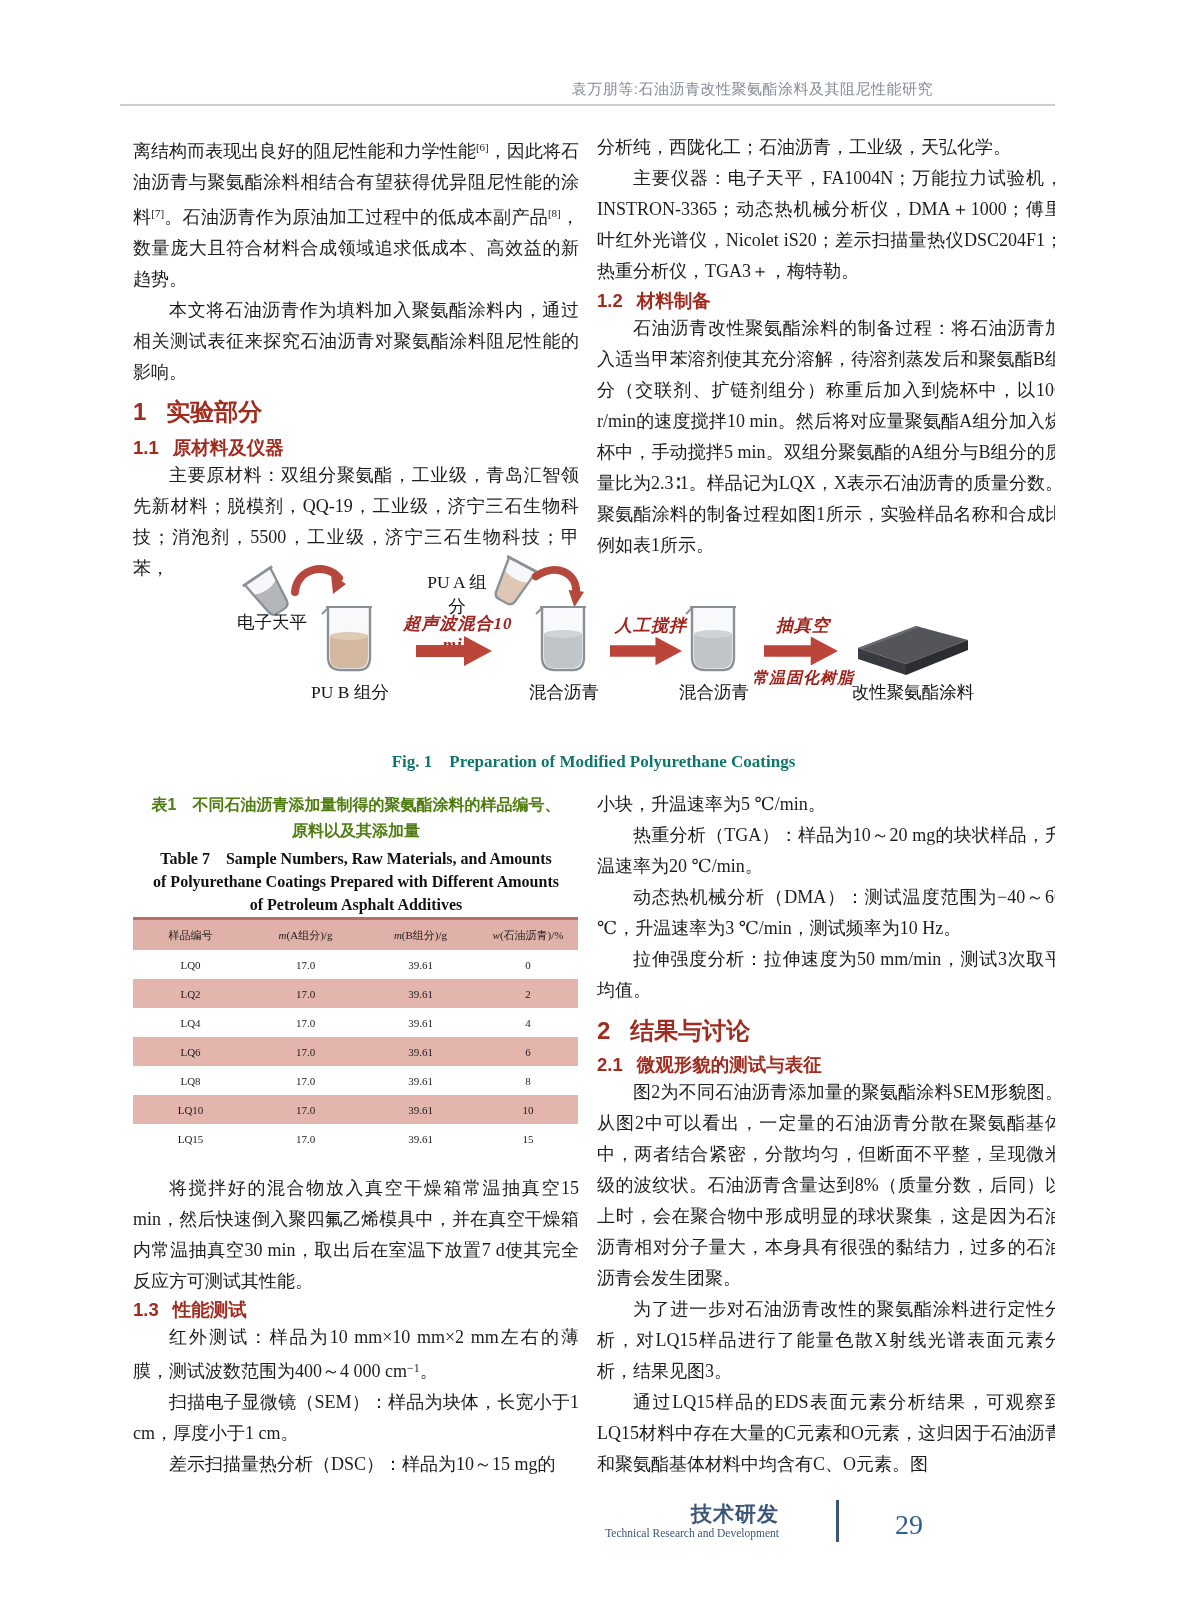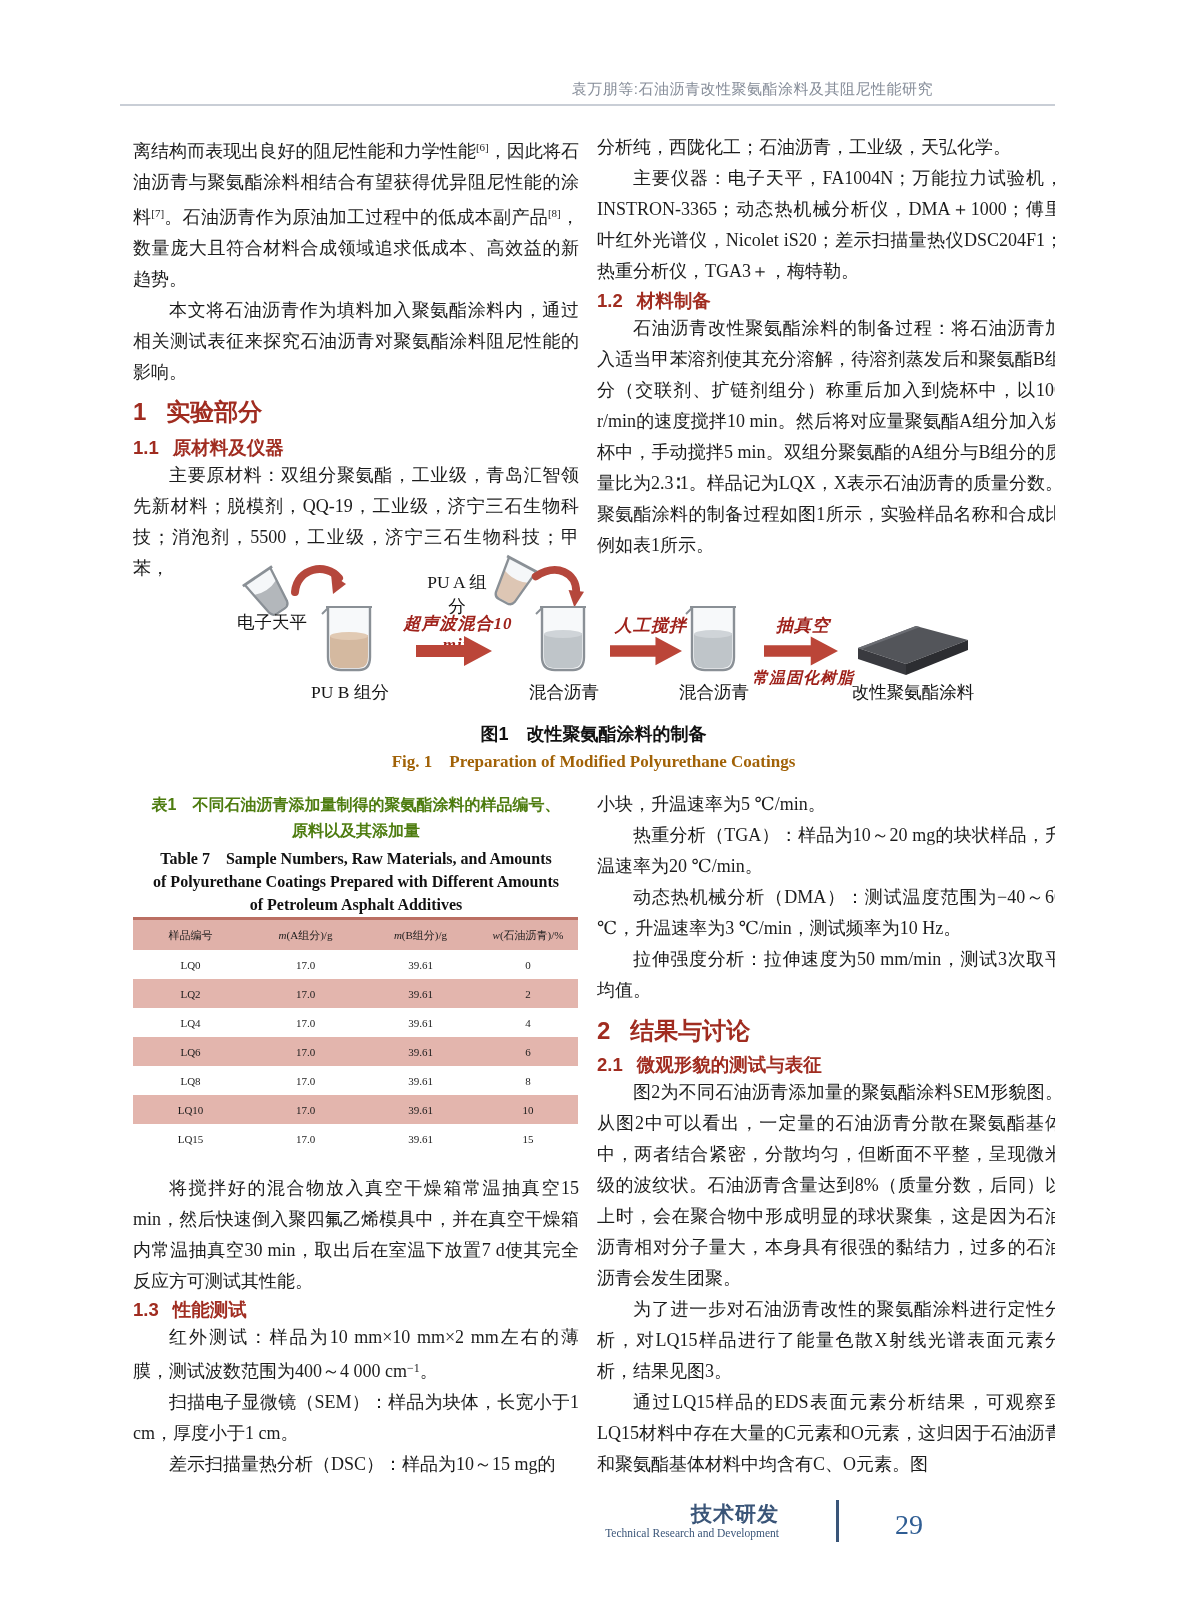--- a/index.html
+++ b/index.html
@@ -24,21 +24,21 @@
   .h-sub .no{margin-right:14px;}
   
   .figure{position:absolute;left:120px;top:552px;width:948px;height:170px;}
   .fig-label{position:absolute;font-size:17.5px;color:#141414;text-align:center;}
   .fig-script{position:absolute;font-style:italic;font-weight:bold;font-size:17px;color:#9f221b;
               text-align:center;letter-spacing:1px;font-family:"Liberation Serif","DejaVu Serif",serif;}
   .fig-abs{position:absolute;}
   .cap-cn{position:absolute;top:722px;left:0;width:1187px;text-align:center;
           font-family:"Liberation Sans","DejaVu Sans",sans-serif;font-weight:bold;font-size:18px;color:#111;}
   .cap-en{position:absolute;top:750px;left:0;width:1187px;text-align:center;
-          font-weight:bold;font-size:17px;color:#a16207;}
+          font-weight:bold;font-size:17px;color:#0f766e;}
   
   .tbl-title-cn{font-family:"Liberation Sans","DejaVu Sans",sans-serif;font-weight:bold;font-size:16px;
           line-height:26px;text-align:center;color:#4d7c0f;white-space:nowrap;}
   .tbl-title-cn.l2{white-space:normal;}
   .tbl-title-en{font-weight:bold;font-size:16px;line-height:23px;text-align:center;color:#111;}
   table.smp{border-collapse:collapse;width:445px;margin-top:1px;font-size:11px;}
   table.smp thead tr{background:#e0b1a9;border-top:3px solid #bb6f63;}
   table.smp th{font-weight:normal;height:30px;text-align:center;padding:0;}
   table.smp td{height:29px;text-align:center;padding:0;}
   table.smp tbody tr:nth-child(even){background:#e3b5ad;}
@@ -145,21 +145,20 @@
 
     <svg class="fig-abs" style="left:730px;top:68px;" width="124" height="60" viewBox="0 0 124 60">
       <polygon points="8,28 66,6 118,20 56,44" fill="#53555a"></polygon>
       <polygon points="8,28 56,44 56,55 8,39" fill="#393a3f"></polygon>
       <polygon points="56,44 118,20 118,30 56,55" fill="#2c2d31"></polygon>
       <polygon points="8,28 66,6 70,7 12,29" fill="#6b6d73"></polygon>
     </svg>
     <div class="fig-label" style="left:724px;top:128px;width:138px;">改性聚氨酯涂料</div>
   </div>
 
-  <div class="cap-cn">图1　改性聚氨酯涂料的制备</div>
   <div class="cap-en">Fig. 1　Preparation of Modified Polyurethane Coatings</div>
 
   <div class="col" style="left:133px;top:792px;">
     <div class="tbl-title-cn">表1　不同石油沥青添加量制得的聚氨酯涂料的样品编号、</div>
     <div class="tbl-title-cn l2">原料以及其添加量</div>
     <div class="tbl-title-en" style="margin-top:3px;">Table 7　Sample Numbers, Raw Materials, and Amounts</div>
     <div class="tbl-title-en">of Polyurethane Coatings Prepared with Different Amounts</div>
     <div class="tbl-title-en">of Petroleum Asphalt Additives</div>
 
     <table class="smp">

